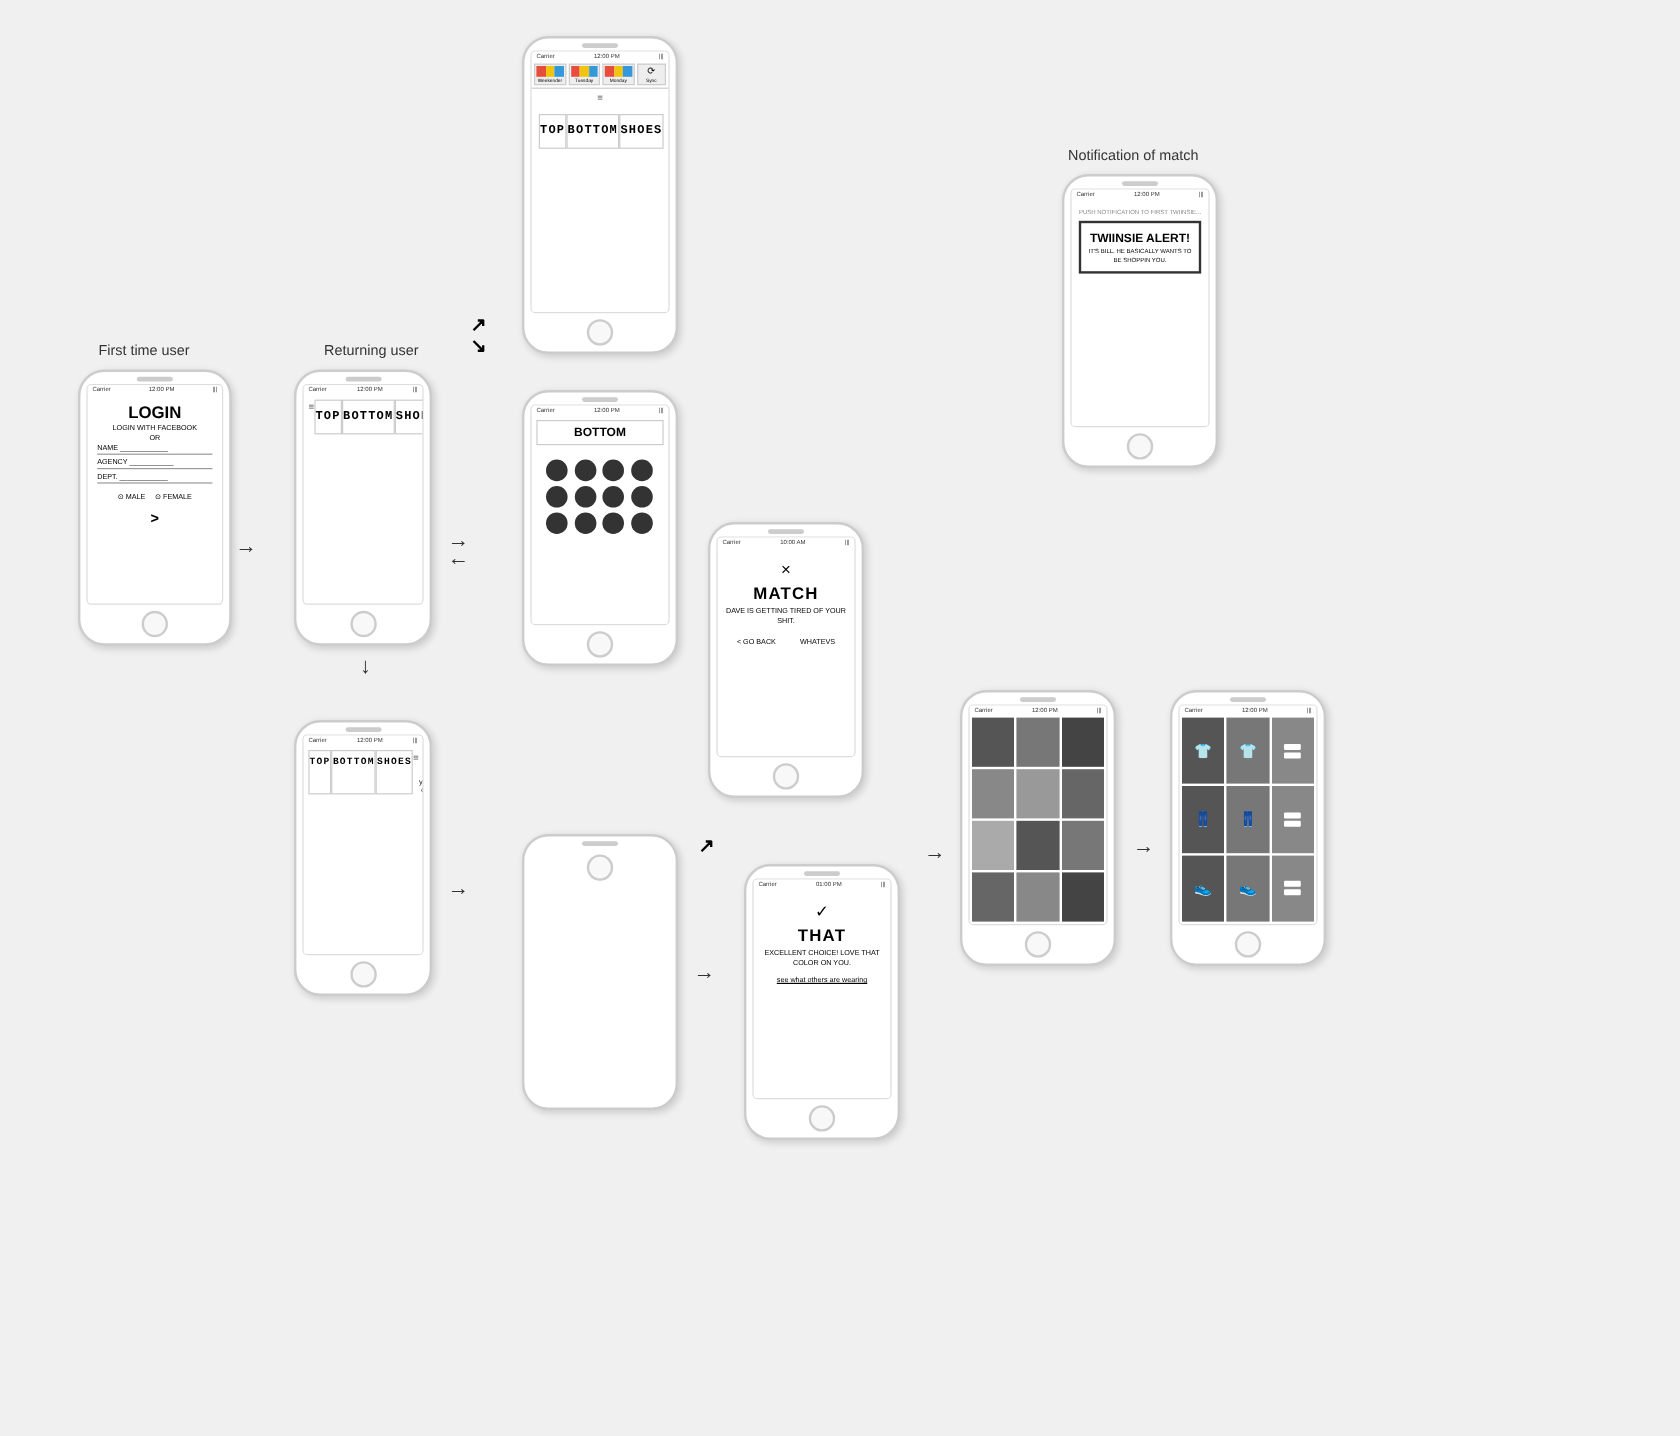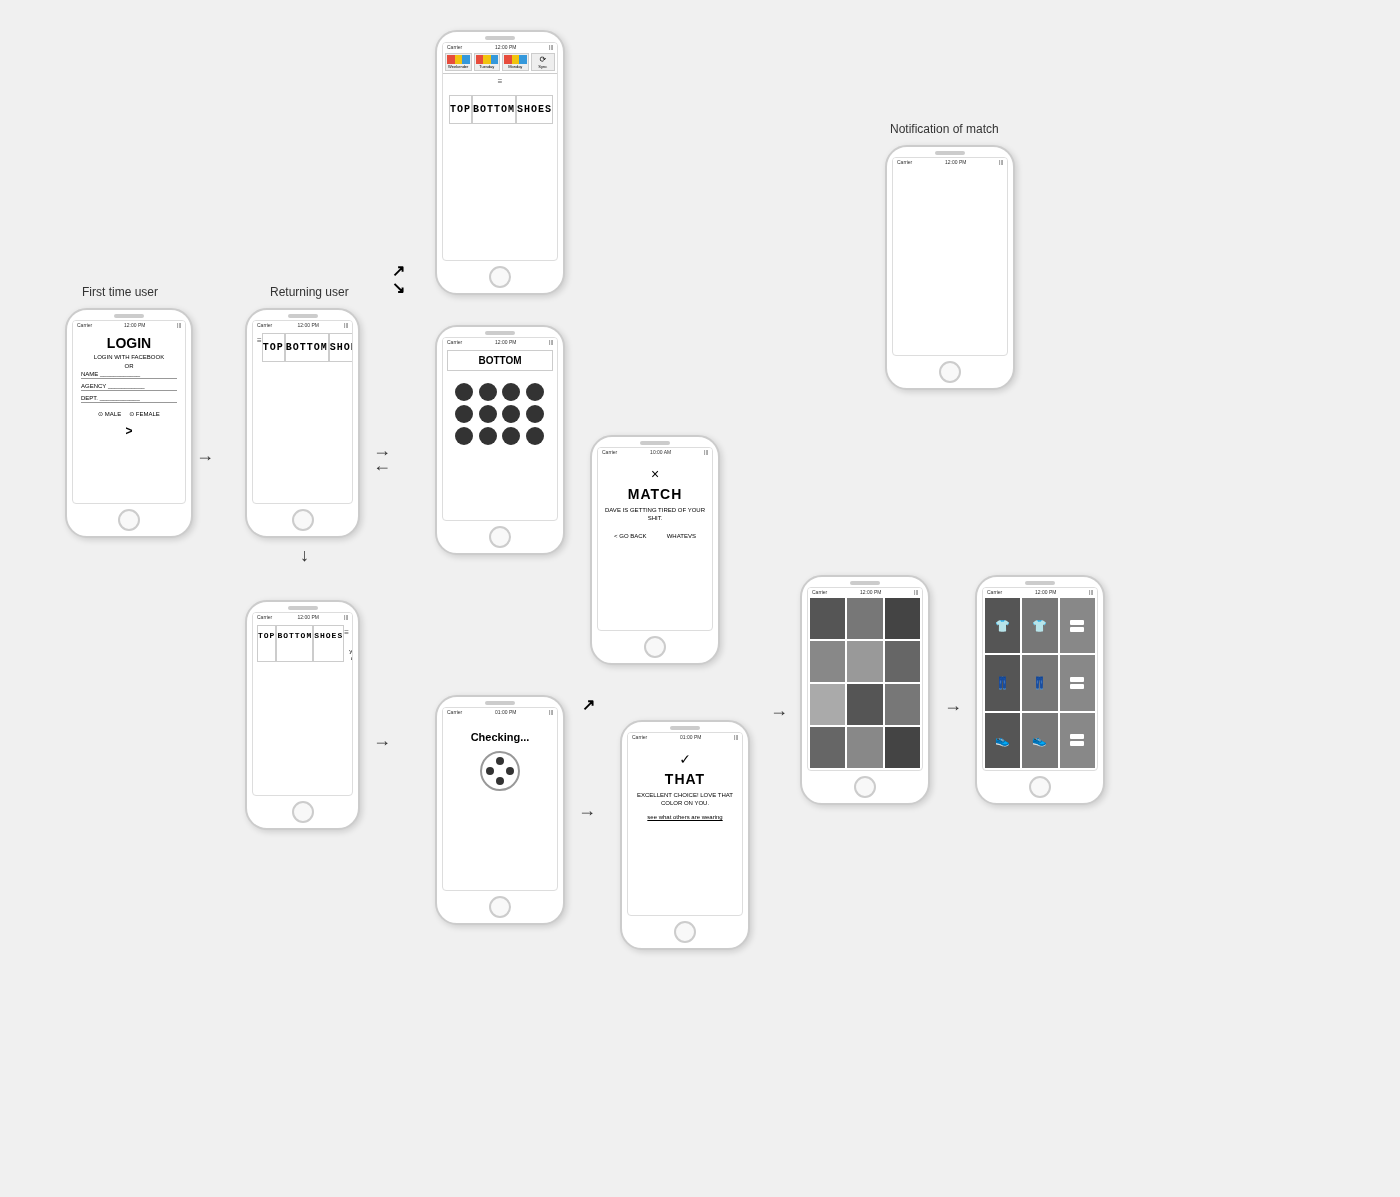--- a/index.html
+++ b/index.html
@@ -500,36 +500,20 @@
           <div class="circle-item"></div>
           <div class="circle-item"></div>
         </div>
       </div>
     </div>
     <div class="phone-button"></div>
   </div>
 
   <div class="phone" style="width:130px; height:230px; left:435px; top:695px;">
     <div class="phone-speaker"></div>
-    <div class="phone-inner">
-      <div class="phone-status">
-        <span>Carrier</span>
-        <span>01:00 PM</span>
-        <span>|||</span>
-      </div>
-      <div class="screen-checking">
-        <div class="checking-text">Checking...</div>
-        <div class="checking-spinner">
-          <div class="spinner-dot" style="top:4px; left:50%; transform:translateX(-50%);"></div>
-          <div class="spinner-dot" style="bottom:4px; left:50%; transform:translateX(-50%);"></div>
-          <div class="spinner-dot" style="left:4px; top:50%; transform:translateY(-50%);"></div>
-          <div class="spinner-dot" style="right:4px; top:50%; transform:translateY(-50%);"></div>
-        </div>
-      </div>
-    </div>
     <div class="phone-button"></div>
   </div>
 
   <div class="arrow" style="left:578px; top:800px;">→</div>
 
   <div style="position:absolute; left:582px; top:695px; font-size:16px; font-weight:bold;">↗</div>
 
   <div class="phone" style="width:130px; height:230px; left:620px; top:720px;">
     <div class="phone-speaker"></div>
     <div class="phone-inner">
@@ -639,17 +623,24 @@
   </div>
 
   <div class="phone" style="width:130px; height:245px; left:885px; top:145px;">
     <div class="phone-speaker"></div>
     <div class="phone-inner">
       <div class="phone-status">
         <span>Carrier</span>
         <span>12:00 PM</span>
         <span>|||</span>
       </div>
+      <div class="screen-notification">
+        <div class="notif-sub">PUSH NOTIFICATION TO FIRST TWIINSIE...</div>
+        <div class="notif-box">
+          <div class="notif-title">TWIINSIE ALERT!</div>
+          <div class="notif-text">IT'S BILL. HE BASICALLY WANTS TO BE SHOPPIN YOU.</div>
+        </div>
+      </div>
     </div>
     <div class="phone-button"></div>
   </div>
 
 </div>
 
 </body></html>

